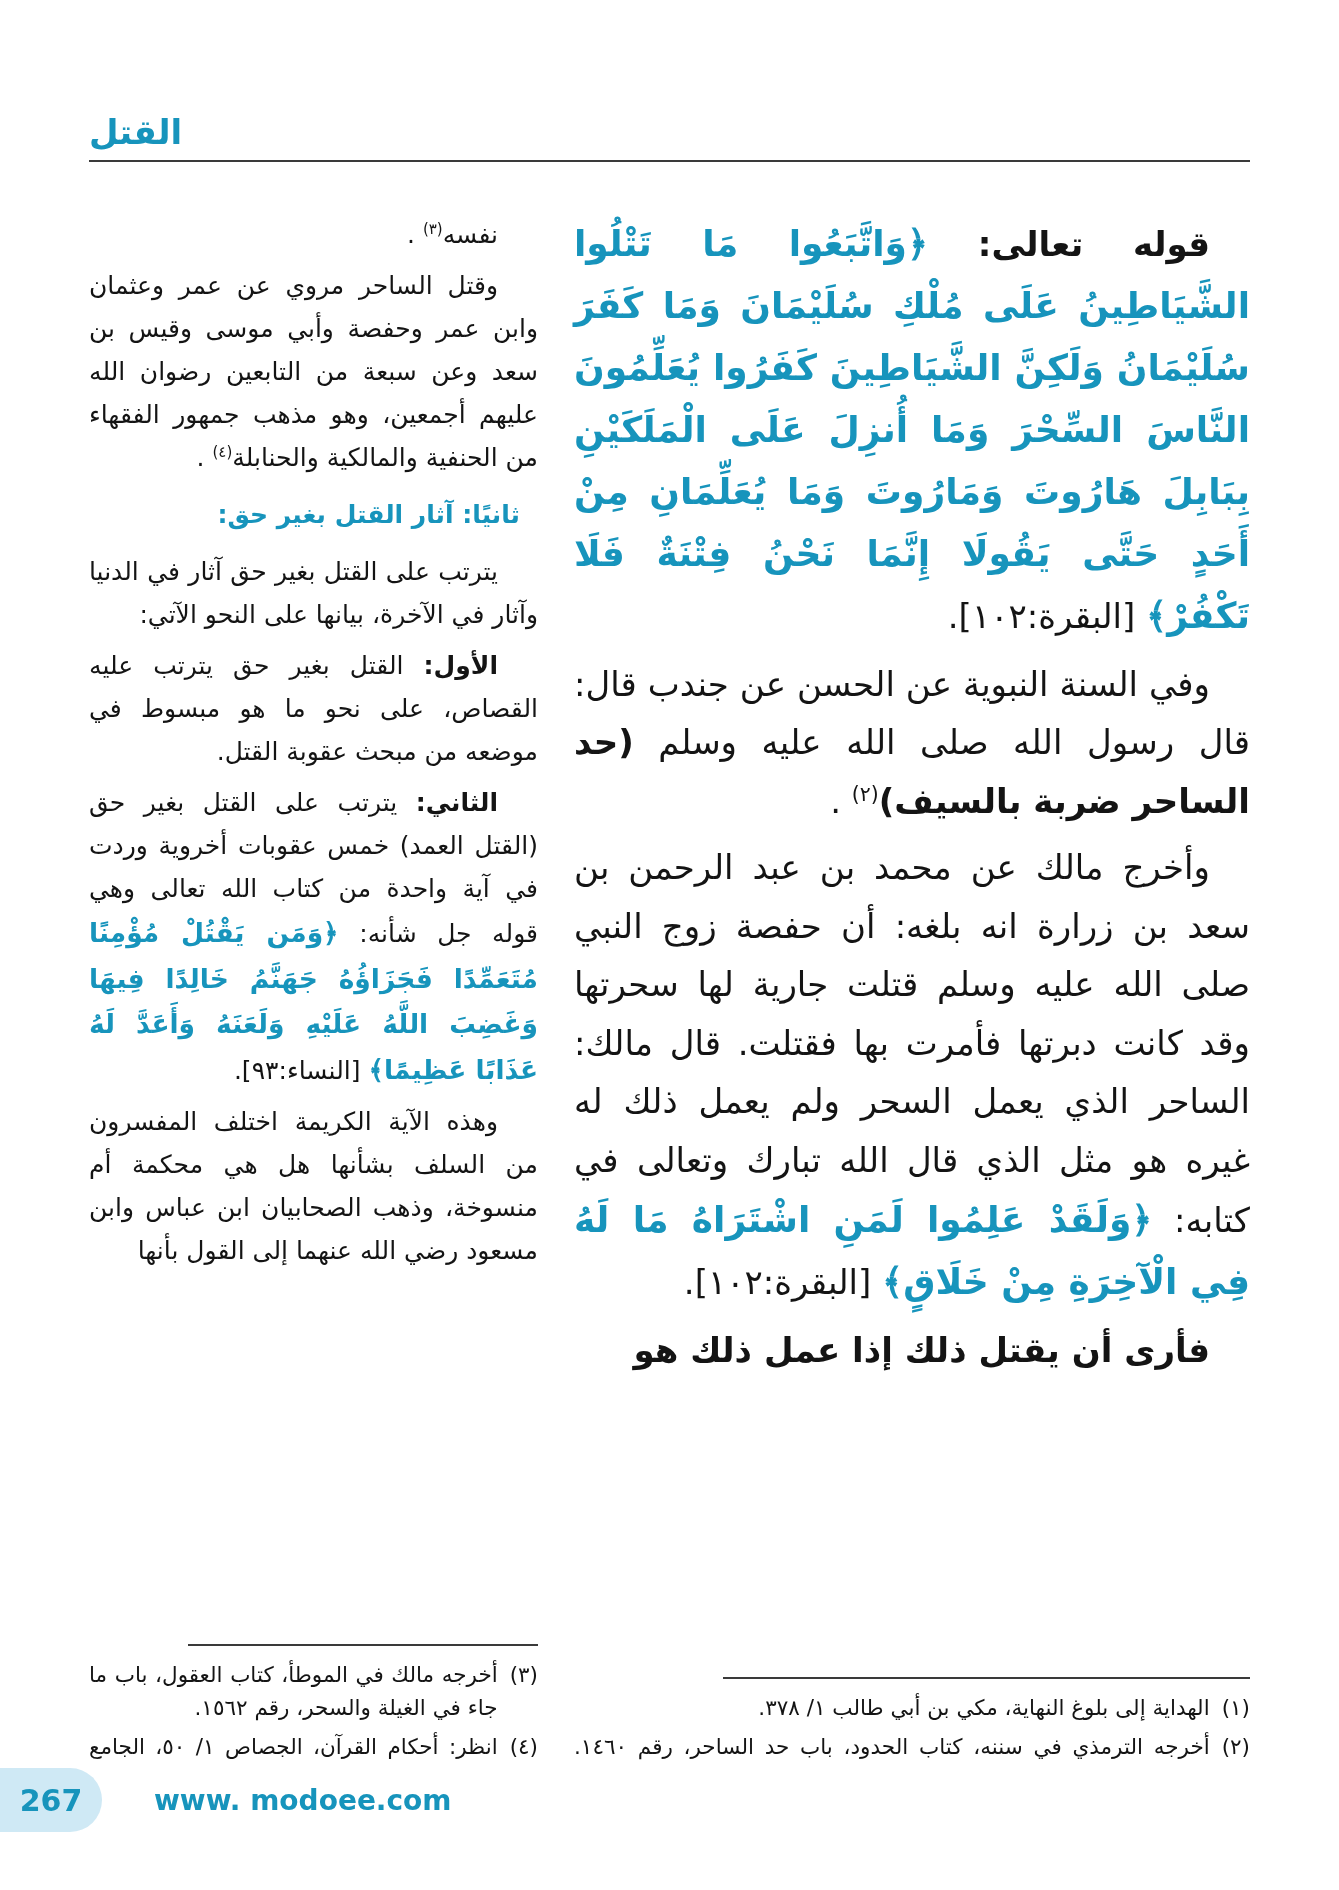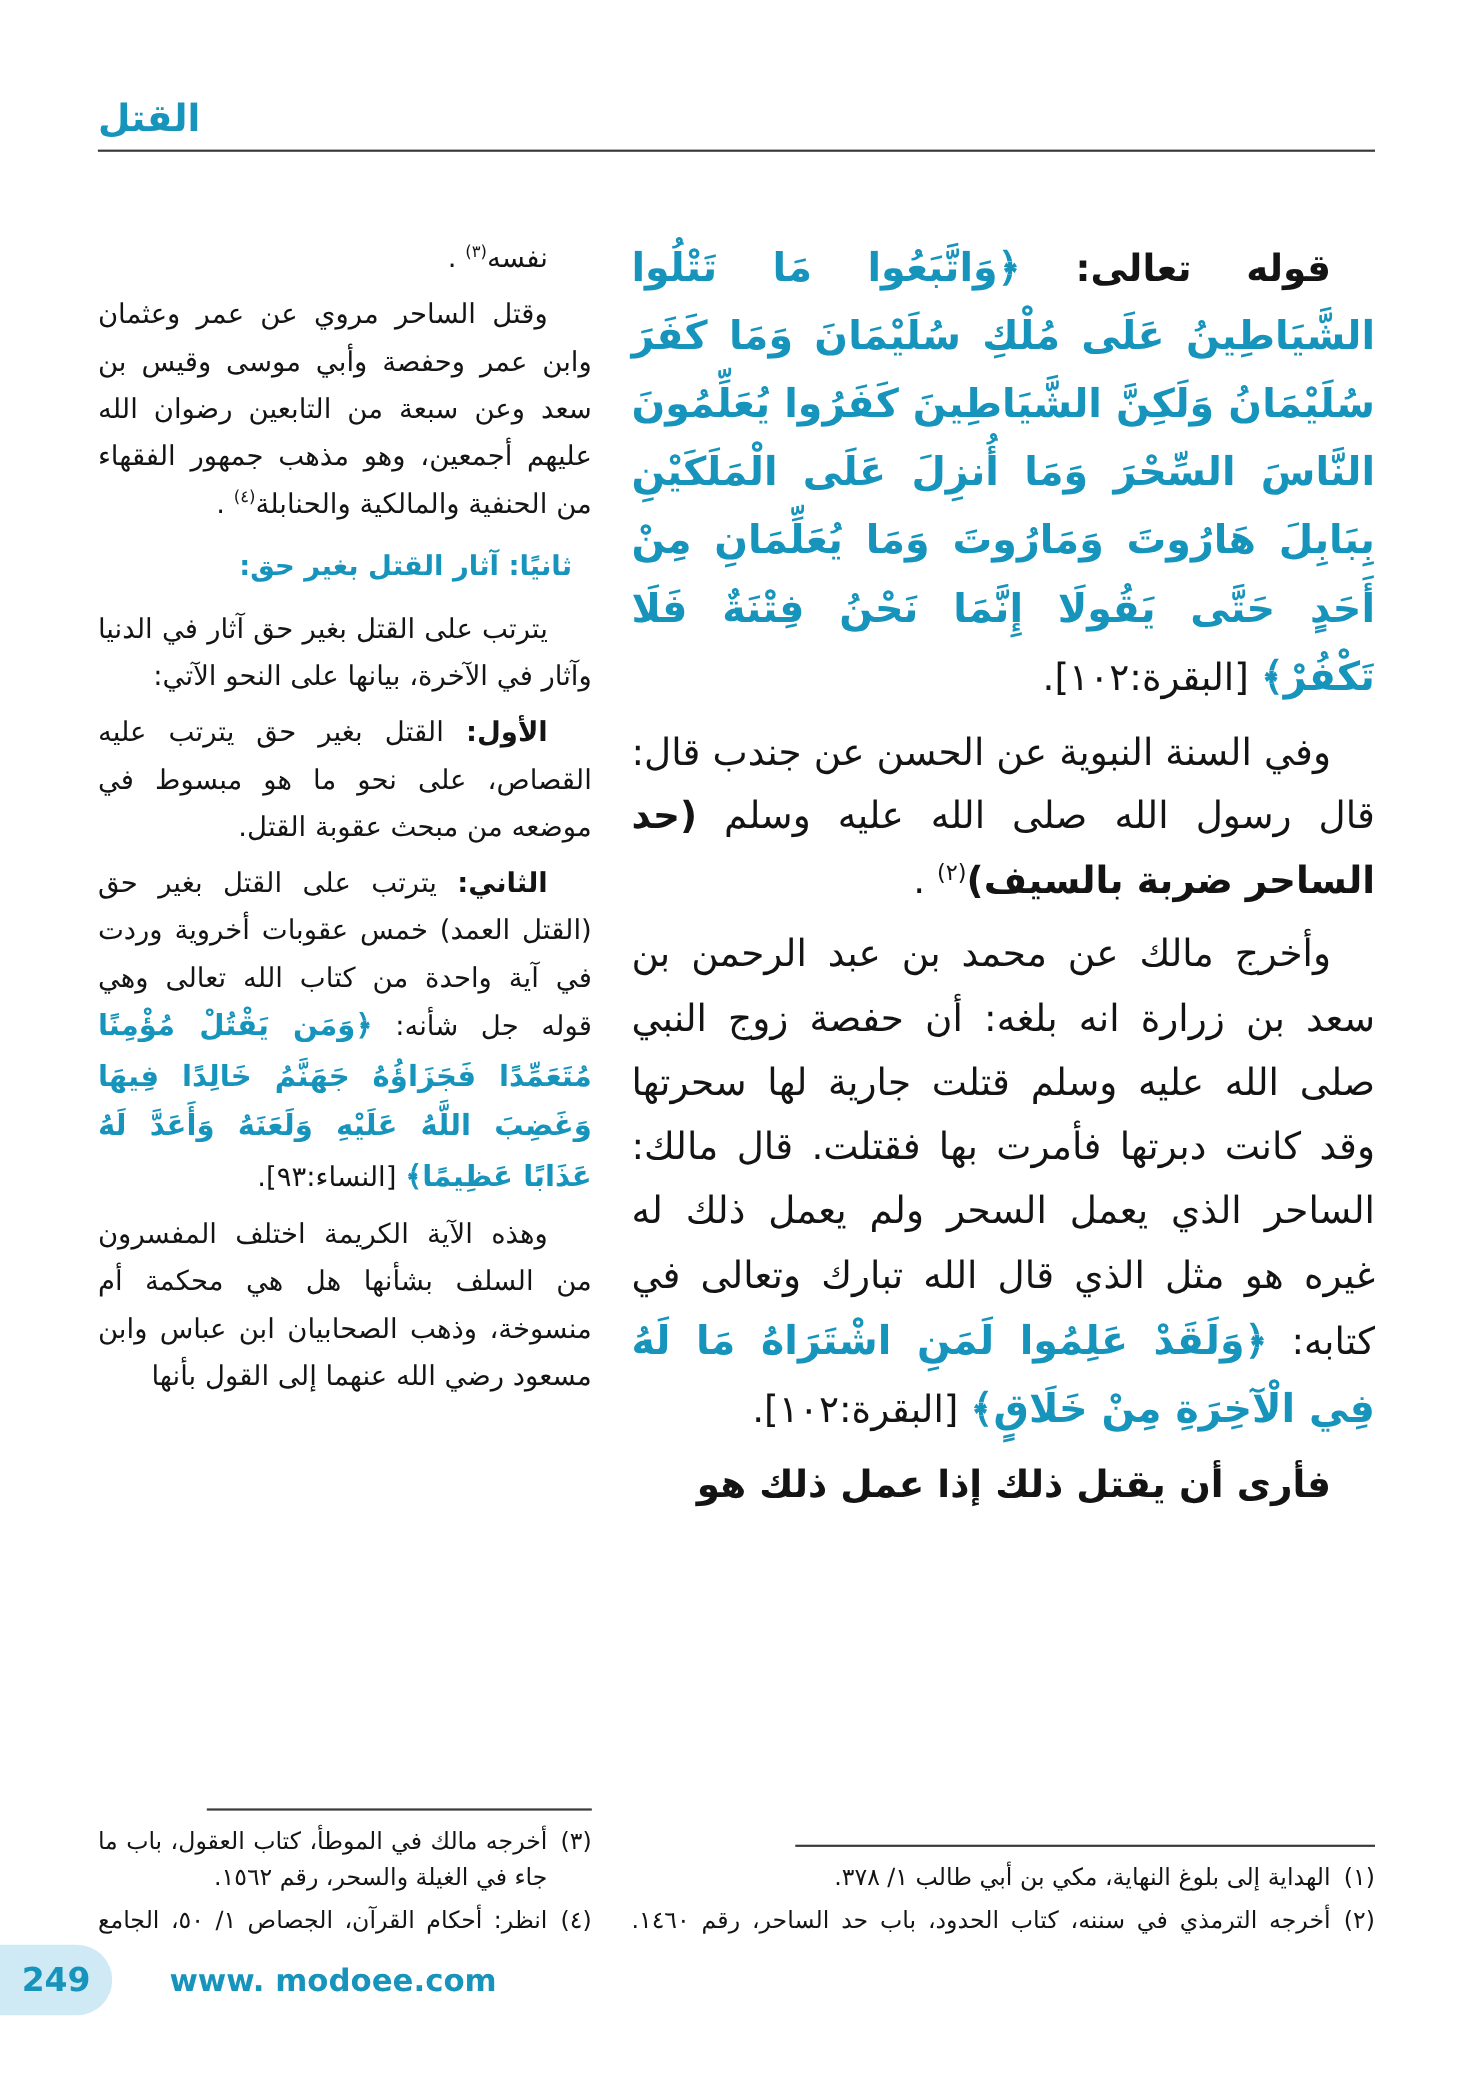--- a/index.html
+++ b/index.html
@@ -14,21 +14,21 @@
     width:1339px;height:1890px;
     font-family:"DejaVu Sans","Liberation Sans",sans-serif;
     color:var(--ink);
   }
   .page{position:relative;width:1339px;height:1890px;background:#ffffff;overflow:hidden;}
 
   
   .header{position:absolute;top:88px;left:89px;right:89px;}
   .header-title{
     color:var(--accent);font-size:34px;font-weight:bold;
-    text-align:left;direction:rtl;display:inline-block;
+    text-align:left;direction:rtl;display:inline-block;margin-top:24px;
   }
   .header-rule{margin-top:8px;border-top:2px solid var(--rule);}
 
   
   .main{
     position:absolute;top:172px;left:89px;right:89px;height:1590px;
     direction:rtl;display:flex;gap:36px;overflow:hidden;
   }
   .col{display:flex;flex-direction:column;height:100%;margin-top:41px;}
   .col-right{flex:0 0 676px;}
@@ -125,18 +125,18 @@
               <span class="fn-text">انظر: أحكام القرآن، الجصاص ١/ ٥٠، الجامع لأحكام القرآن، القرطبي ٢/ ٤٧.</span>
             </div>
           </div>
       </div>
     </div>
 
   </div>
 
   <div class="footer">
     <div class="page-tab">
-      <span class="page-number">249</span>
+      <span class="page-number">267</span>
     </div>
     <span class="website">www. modoee.com</span>
   </div>
 
 </div>
 
 </body></html>

